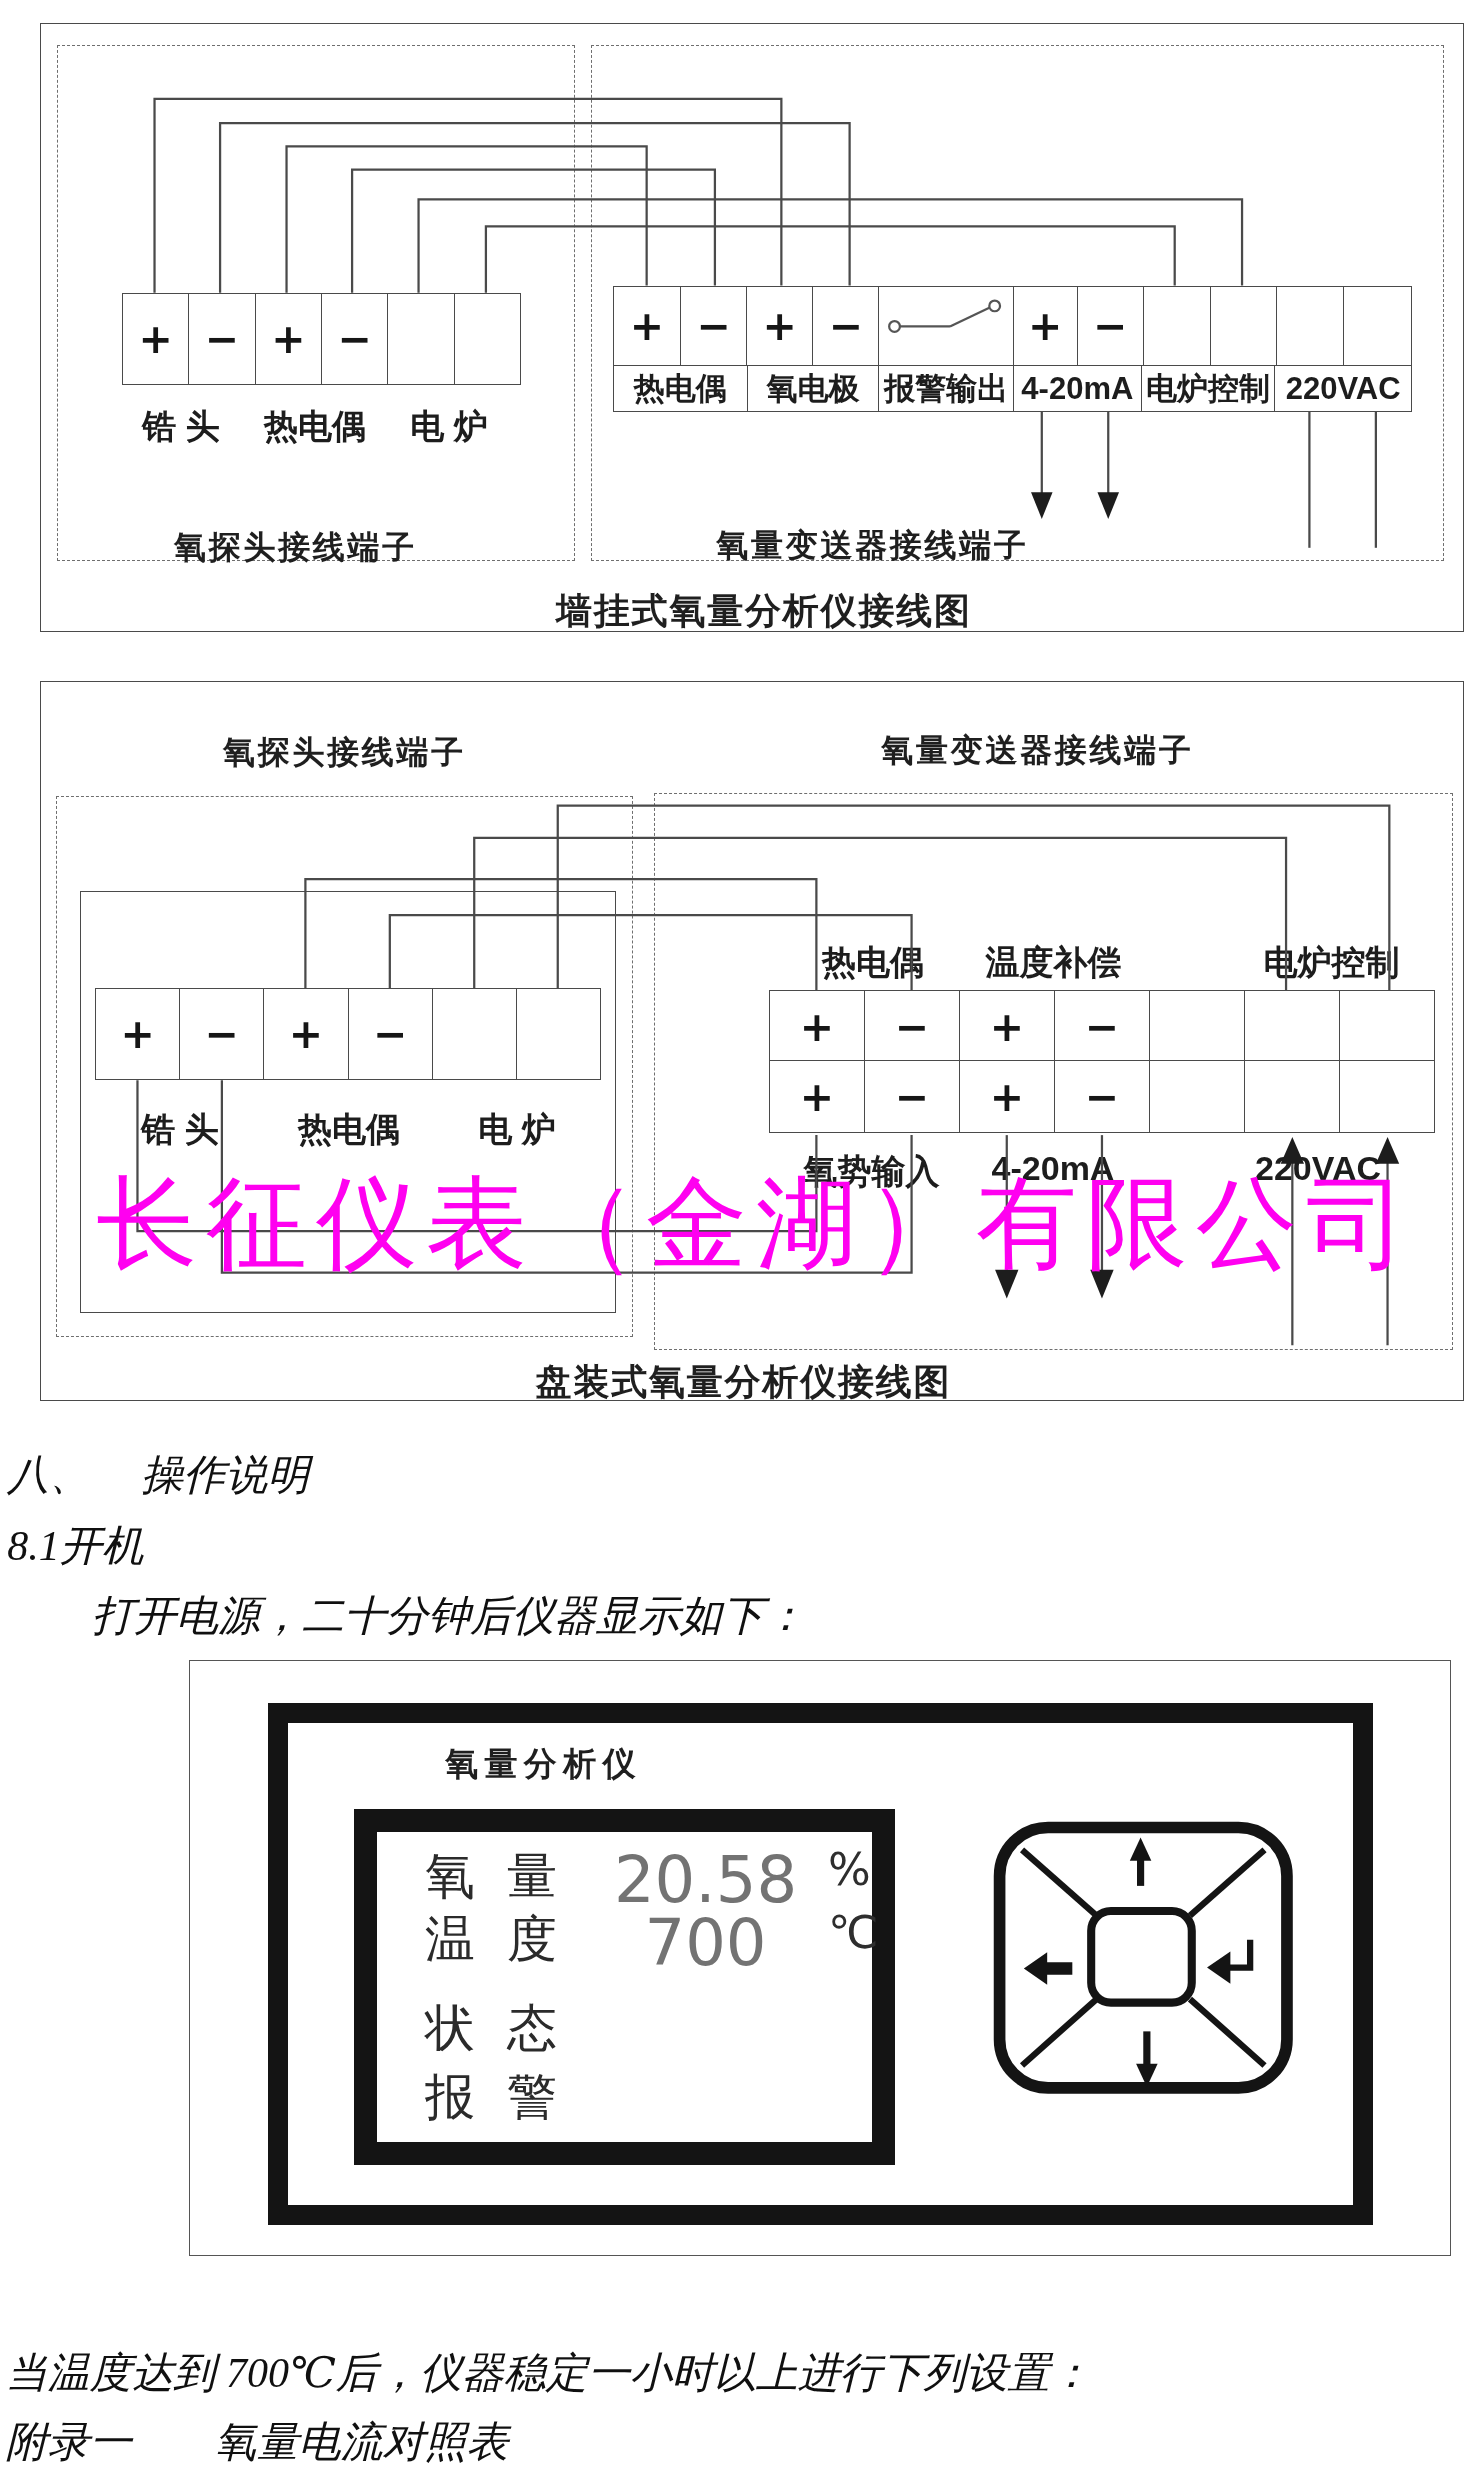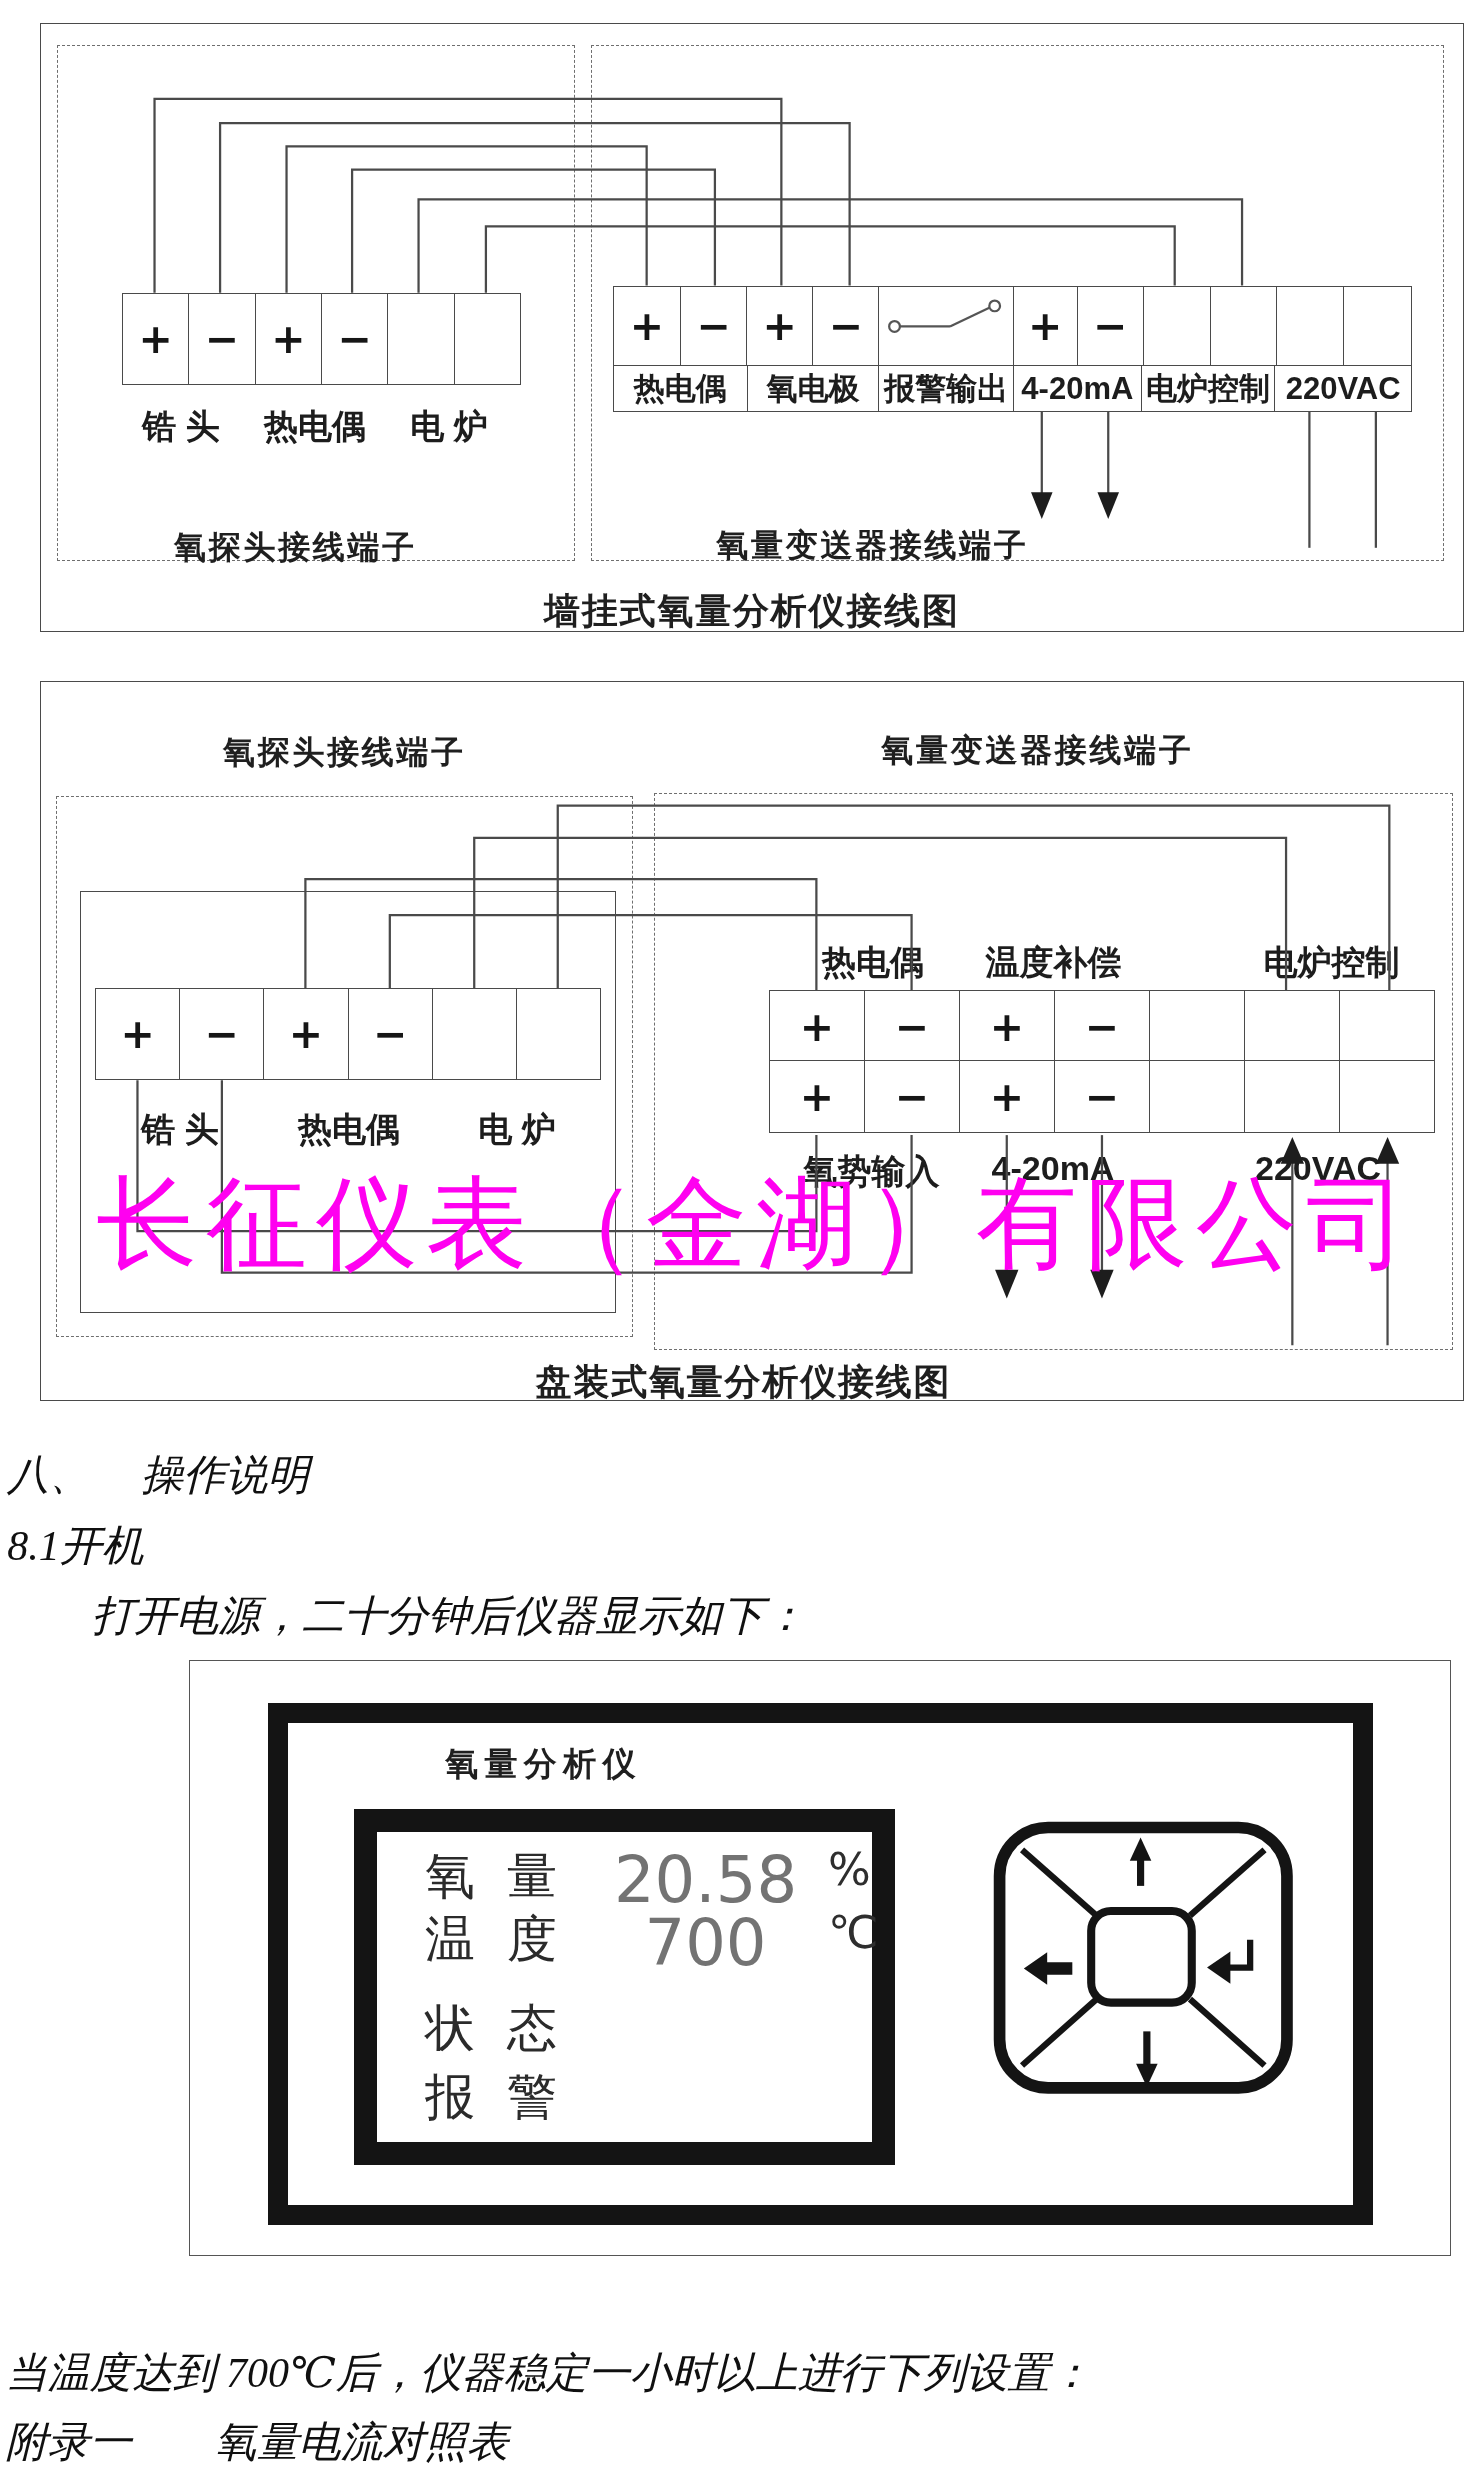--- a/index.html
+++ b/index.html
@@ -83,21 +83,21 @@
   </div>
   <div class="abs trow" style="left:613px;top:365px;width:799px;height:47px;z-index:10;">
     <div class="lcell" style="width:134px;">热电偶</div>
     <div class="lcell" style="width:132px;">氧电极</div>
     <div class="lcell" style="width:135px;">报警输出</div>
     <div class="lcell" style="width:128px;">4-20mA</div>
     <div class="lcell" style="width:134px;">电炉控制</div>
     <div class="lcell" style="width:137px;">220VAC</div>
   </div>
   <div class="abs box-label" style="left:711px;top:524px;width:323px;">氧量变送器接线端子</div>
-  <div class="abs caption" style="left:544px;top:587px;width:413px;">墙挂式氧量分析仪接线图</div>
+  <div class="abs caption" style="left:556px;top:587px;width:413px;">墙挂式氧量分析仪接线图</div>
 
   <div class="abs solid-box" style="left:40px;top:681px;width:1424px;height:720px;"></div>
   <div class="abs dashed-box" style="left:56px;top:796px;width:577px;height:541px;"></div>
   <div class="abs dashed-box" style="left:654px;top:793px;width:799px;height:557px;"></div>
   <div class="abs solid-box" style="left:80px;top:891px;width:536px;height:422px;"></div>
 
   <div class="abs box-label" style="left:201px;top:731px;width:287px;">氧探头接线端子</div>
   <div class="abs box-label" style="left:858px;top:729px;width:359px;">氧量变送器接线端子</div>
 
   <div class="abs trow" style="left:95px;top:988px;width:506px;height:92px;z-index:10;">

